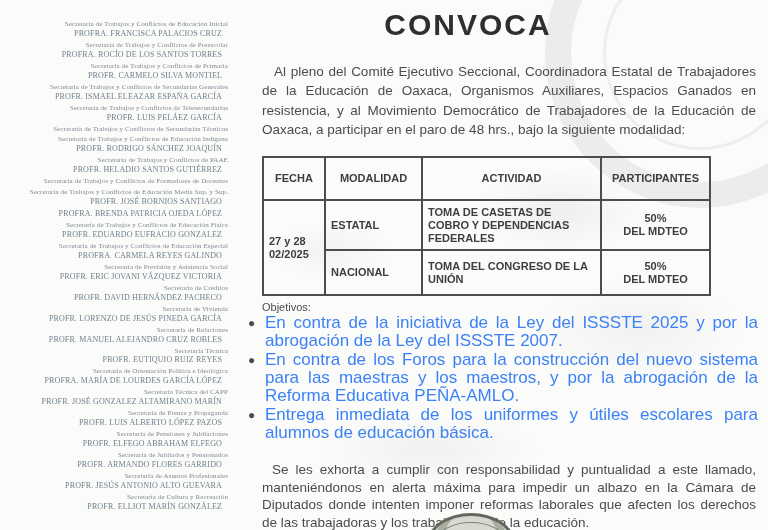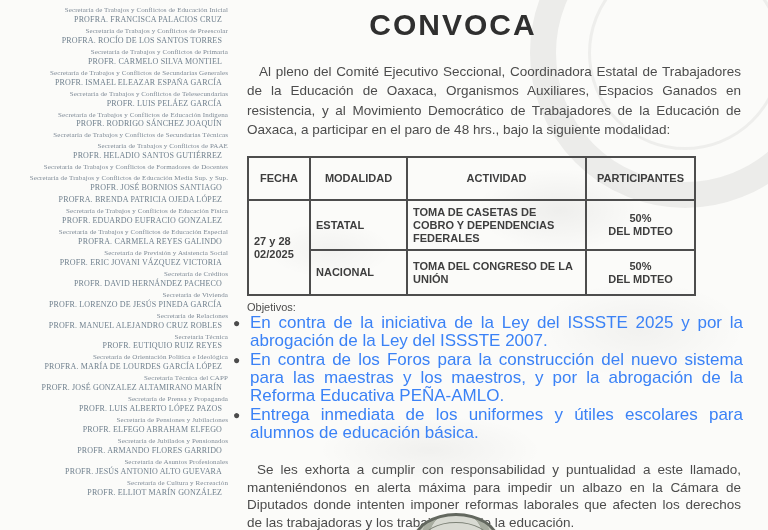--- a/index.html
+++ b/index.html
@@ -17,37 +17,37 @@
     background:
       radial-gradient(120px 60px at 560px 210px, rgba(0,0,0,0.05), transparent 70%),
       radial-gradient(150px 70px at 640px 330px, rgba(0,0,0,0.04), transparent 70%),
       radial-gradient(160px 50px at 430px 450px, rgba(0,0,0,0.045), transparent 70%),
       radial-gradient(90px 40px at 330px 250px, rgba(0,0,0,0.035), transparent 70%);
   }
 
   
   .sidebar{
     position:absolute;left:0;top:0;width:255px;height:530px;
-    padding-top:6px;box-sizing:border-box;
+    padding-top:20px;box-sizing:border-box;
     font-family:"Liberation Serif",serif;
     text-align:right;
   }
   .entry{margin-bottom:2px;}
   .office{
     font-size:7px;line-height:8.9px;color:#7e8a96;
     padding-right:27px;letter-spacing:.1px;
   }
   .name{
     font-size:8px;line-height:10px;color:#70808e;
     padding-right:33px;letter-spacing:.15px;
   }
 
   
   .content{
-    position:absolute;left:247px;top:0;width:496px;height:530px;
+    position:absolute;left:262px;top:0;width:496px;height:530px;
   }
   .wm-ring-outer{
     position:absolute;left:283px;top:-102px;width:310px;height:310px;
     border:26px solid rgba(110,110,110,0.10);border-radius:50%;
     box-sizing:border-box;pointer-events:none;
   }
   .wm-ring-inner{
     position:absolute;left:341px;top:-44px;width:194px;height:194px;
     border:3px solid rgba(110,110,110,0.09);border-radius:50%;
     box-sizing:border-box;pointer-events:none;
@@ -131,26 +131,26 @@
       </div>
       <div class="entry">
         <div class="office">Secretaría de Trabajos y Conflictos de Secundarias Generales</div>
         <div class="name">PROFR. ISMAEL ELEAZAR ESPAÑA GARCÍA</div>
       </div>
       <div class="entry">
         <div class="office">Secretaría de Trabajos y Conflictos de Telesecundarias</div>
         <div class="name">PROFR. LUIS PELÁEZ GARCÍA</div>
       </div>
       <div class="entry">
+        <div class="office">Secretaría de Trabajos y Conflictos de Secundarias Técnicas</div>
+        <div class="name"></div>
+      </div>
+      <div class="entry">
         <div class="office">Secretaría de Trabajos y Conflictos de Educación Indígena</div>
         <div class="name">PROFR. RODRIGO SÁNCHEZ JOAQUÍN</div>
-      </div>
-      <div class="entry">
-        <div class="office">Secretaría de Trabajos y Conflictos de Secundarias Técnicas</div>
-        <div class="name"></div>
       </div>
       <div class="entry">
         <div class="office">Secretaría de Trabajos y Conflictos de PAAE</div>
         <div class="name">PROFR. HELADIO SANTOS GUTIÉRREZ</div>
       </div>
       <div class="entry">
         <div class="office">Secretaría de Trabajos y Conflictos de Formadores de Docentes</div>
       </div>
       <div class="entry">
         <div class="office">Secretaría de Trabajos y Conflictos de Educación Media Sup. y Sup.</div>

